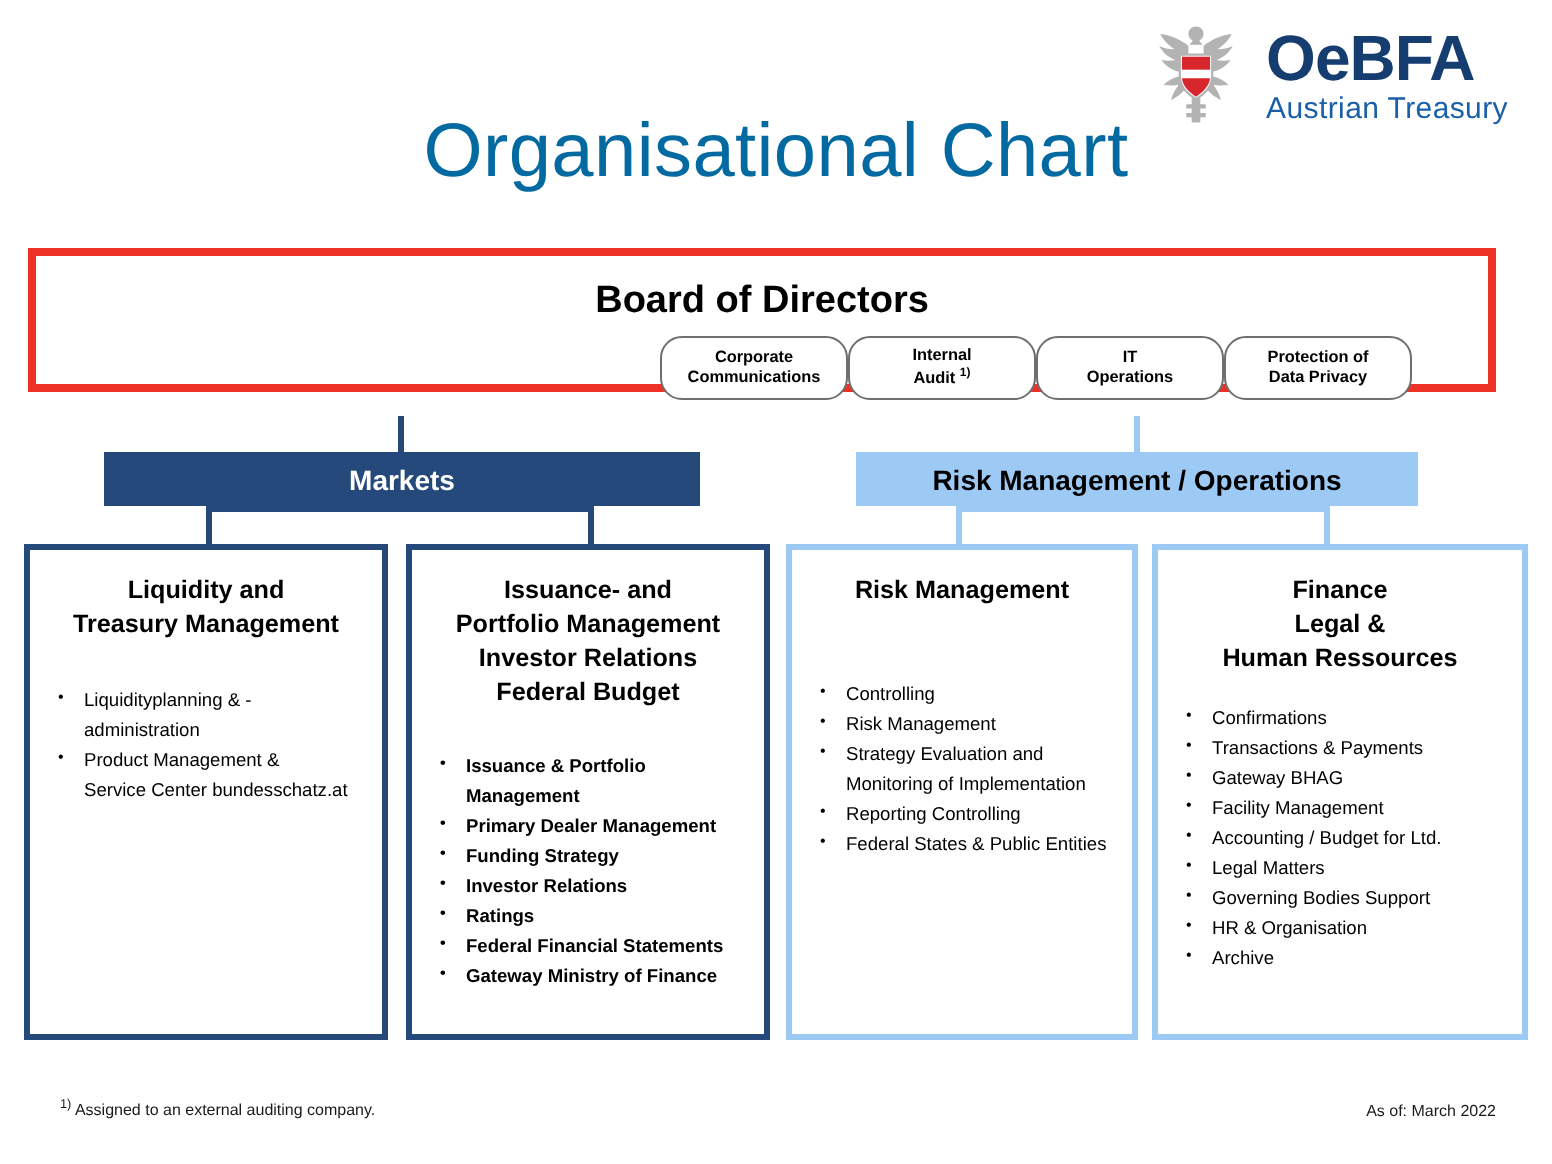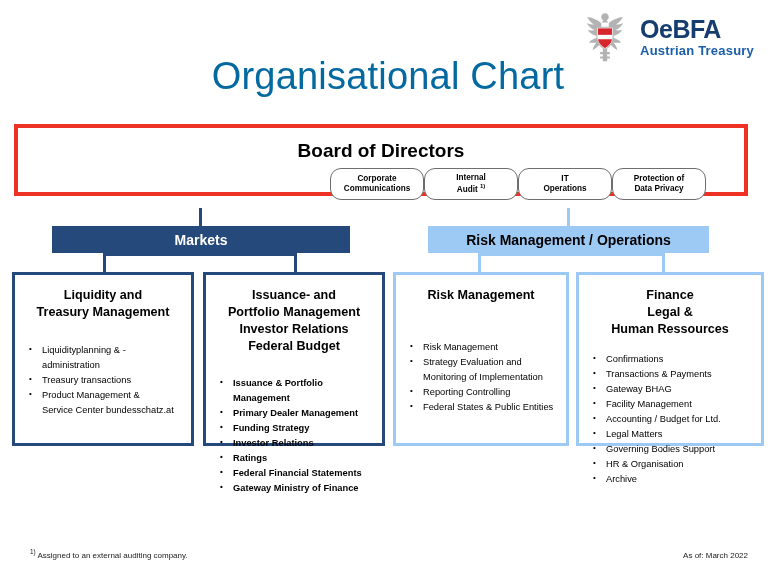--- a/index.html
+++ b/index.html
@@ -29,28 +29,28 @@
     height: 54px;
     flex: 0 0 auto;
   }
   .logo-text {
     display: flex;
     flex-direction: column;
     align-items: flex-start;
     line-height: 1;
   }
   .logo-main {
-    font-size: 25px;
+    font-size: 32px;
     font-weight: bold;
     color: #153D6F;
     letter-spacing: -0.5px;
   }
   .logo-sub {
-    font-size: 13px;
-    font-weight: bold;
+    font-size: 15px;
+    font-weight: normal;
     color: #1A5FA8;
     margin-top: 2px;
     letter-spacing: 0.2px;
   }
 
   
   .page-title {
     position: absolute;
     top: 55px;
     left: 0;
@@ -132,21 +132,21 @@
   }
   .div-bar.light {
     background: #9DC9F5;
     color: #000000;
   }
 
   
   .dept {
     position: absolute;
     top: 272px;
-    height: 174px;
+    height: 248px;
     background: #ffffff;
     box-sizing: border-box;
     padding: 12px 10px 8px 10px;
   }
   .dept.navy {
     border: 3px solid #26497C;
   }
   .dept.light {
     border: 3px solid #9DC9F5;
   }
@@ -258,21 +258,20 @@
 </div>
 <div class="div-bar light" style="left:428px; top:226px; width:281px;">
   <span>Risk Management / Operations</span>
 </div>
 
 <div class="dept navy" style="left:12px; width:182px;">
   <div class="dept-title">Liquidity and
 Treasury Management</div>
   <ul class="dept-list" style="margin-top:22px;">
     <li>Liquidityplanning &amp; -administration</li>
-    <li>Treasury transactions</li>
     <li>Product Management &amp;
    Service Center bundesschatz.at</li>
   </ul>
 </div>
 
 <div class="dept navy" style="left:203px; width:182px;">
   <div class="dept-title">Issuance- and
 Portfolio Management
 Investor Relations
 Federal Budget</div>
@@ -283,20 +282,21 @@
     <li>Investor Relations</li>
     <li>Ratings</li>
     <li>Federal Financial Statements</li>
     <li>Gateway Ministry of Finance</li>
   </ul>
 </div>
 
 <div class="dept light" style="left:393px; width:176px;">
   <div class="dept-title">Risk Management</div>
   <ul class="dept-list" style="margin-top:36px;">
+    <li>Controlling</li>
     <li>Risk Management</li>
     <li>Strategy Evaluation and
    Monitoring of Implementation</li>
     <li>Reporting Controlling</li>
     <li>Federal States &amp; Public Entities</li>
   </ul>
 </div>
 
 <div class="dept light" style="left:576px; width:188px;">
   <div class="dept-title">Finance

